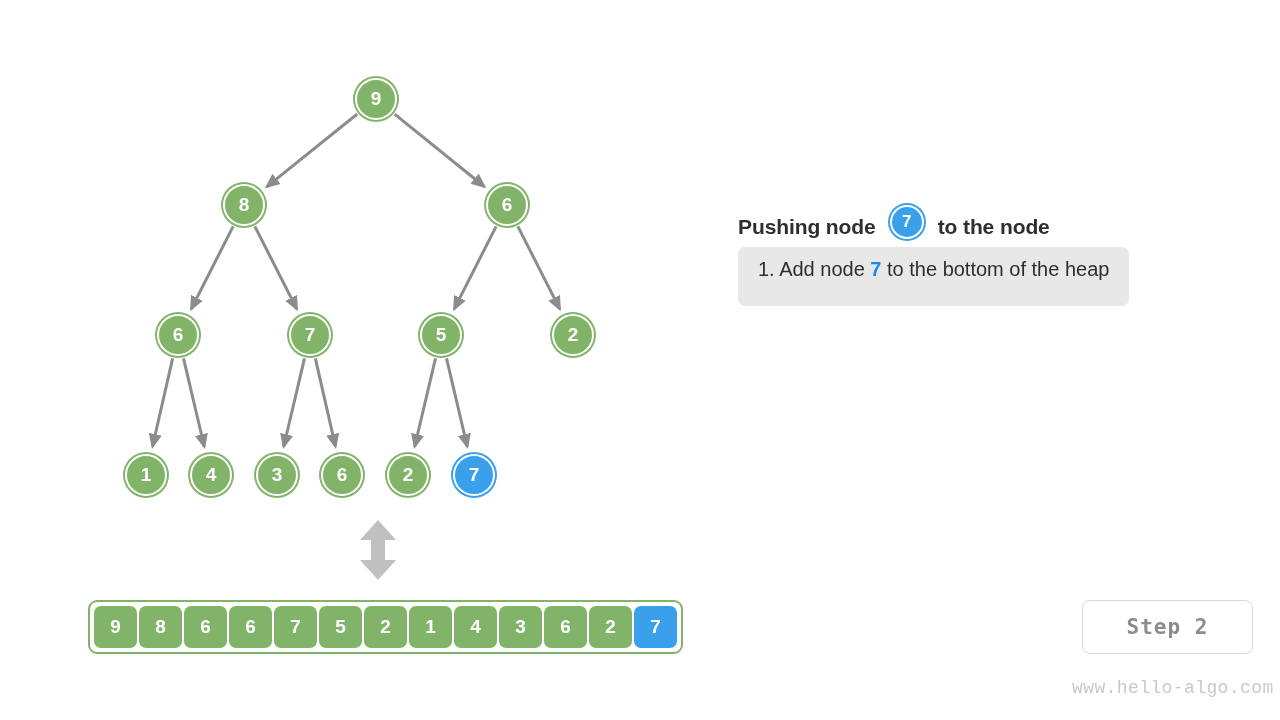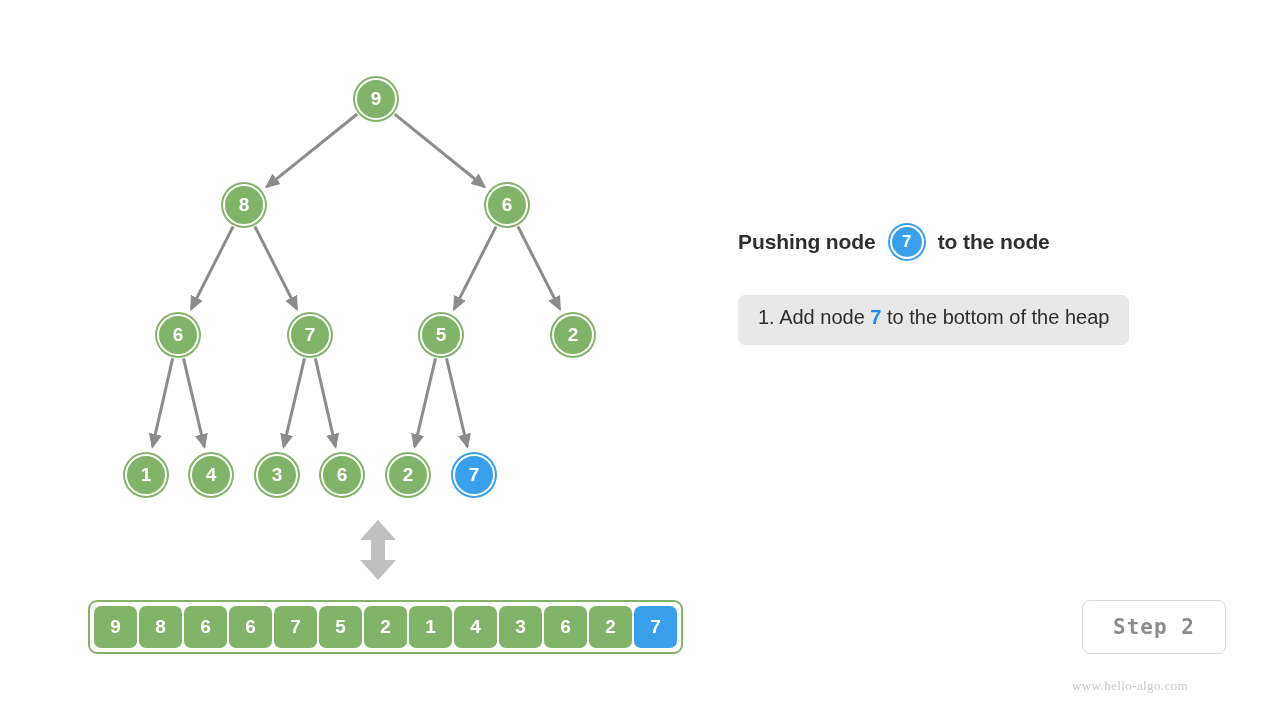--- a/index.html
+++ b/index.html
@@ -94,84 +94,83 @@
     position: absolute;
     left: 738px;
     top: 205px;
     width: 500px;
   }
   #push-title {
     font-size: 21px;
     font-weight: 700;
     color: #2e2e2e;
     display: flex;
-    align-items: center;
+    align-items: flex-end;
     white-space: nowrap;
     letter-spacing: -0.1px;
-    margin-top: 20px;
   }
   #push-title .badge {
     display: inline-block;
     width: 34px;
     height: 34px;
     border-radius: 50%;
     box-sizing: border-box;
     background: #3ba0ec;
     border: 2px solid #ffffff;
     box-shadow: 0 0 0 2px #3ba0ec;
     color: #ffffff;
     font-size: 17px;
     font-weight: 700;
     line-height: 30px;
     text-align: center;
     margin: 0 14px;
     flex: none;
   }
   #step-desc {
-    margin-top: 36px;
+    margin-top: 8px;
     background: #e8e8e8;
     border-radius: 7px;
-    padding: 11px 20px 16px 20px;
+    padding: 11px 20px 25px 20px;
     font-size: 20px;
     color: #2e2e2e;
     display: inline-block;
     white-space: nowrap;
     font-weight: 400;
   }
   #step-desc .num {
     color: #1a8cf0;
     font-weight: 700;
   }
 
   
   #step-badge {
     position: absolute;
     left: 1082px;
     top: 600px;
-    width: 144px;
+    width: 171px;
     height: 54px;
     box-sizing: border-box;
     border: 1px solid #d8d8d8;
     border-radius: 8px;
     background: #ffffff;
     color: #8c8c8c;
     font-family: "DejaVu Sans Mono", "Liberation Mono", monospace;
     font-size: 21px;
     font-weight: 700;
     line-height: 52px;
     text-align: center;
     letter-spacing: 1px;
   }
   #footer-url {
     position: absolute;
     left: 1072px;
     top: 678px;
     color: #c9c9c9;
-    font-family: Liberation Serif, serif;
-    font-size: 13px;
+    font-family: Liberation Mono, monospace;
+    font-size: 18px;
     letter-spacing: 0.4px;
   }
 </style>
 </head>
 <body>
 
 <div id="tree-area">
   <svg id="tree-edges" viewBox="0 0 720 600" xmlns="http://www.w3.org/2000/svg">
     <defs>
       <marker id="ah" viewBox="0 0 10 10" refX="8.5" refY="5" markerWidth="5" markerHeight="5" orient="auto-start-reverse">

